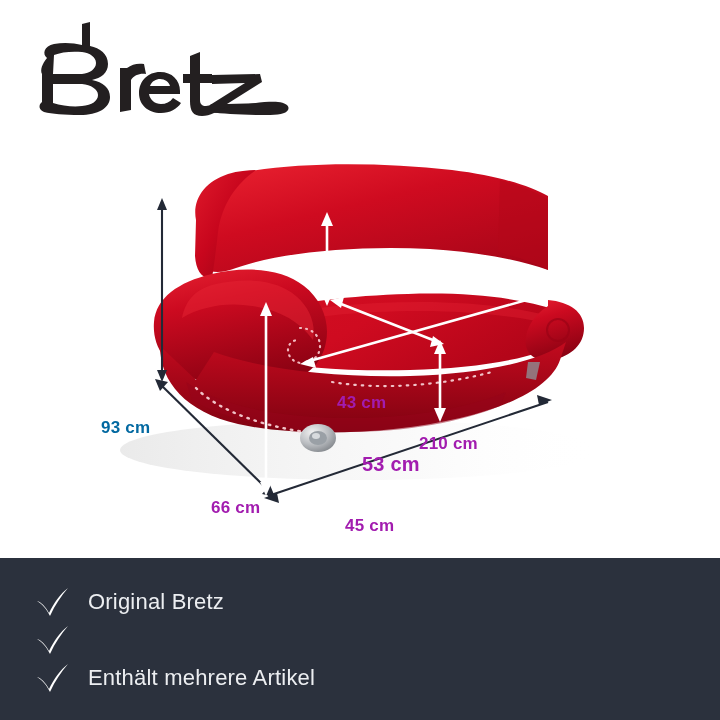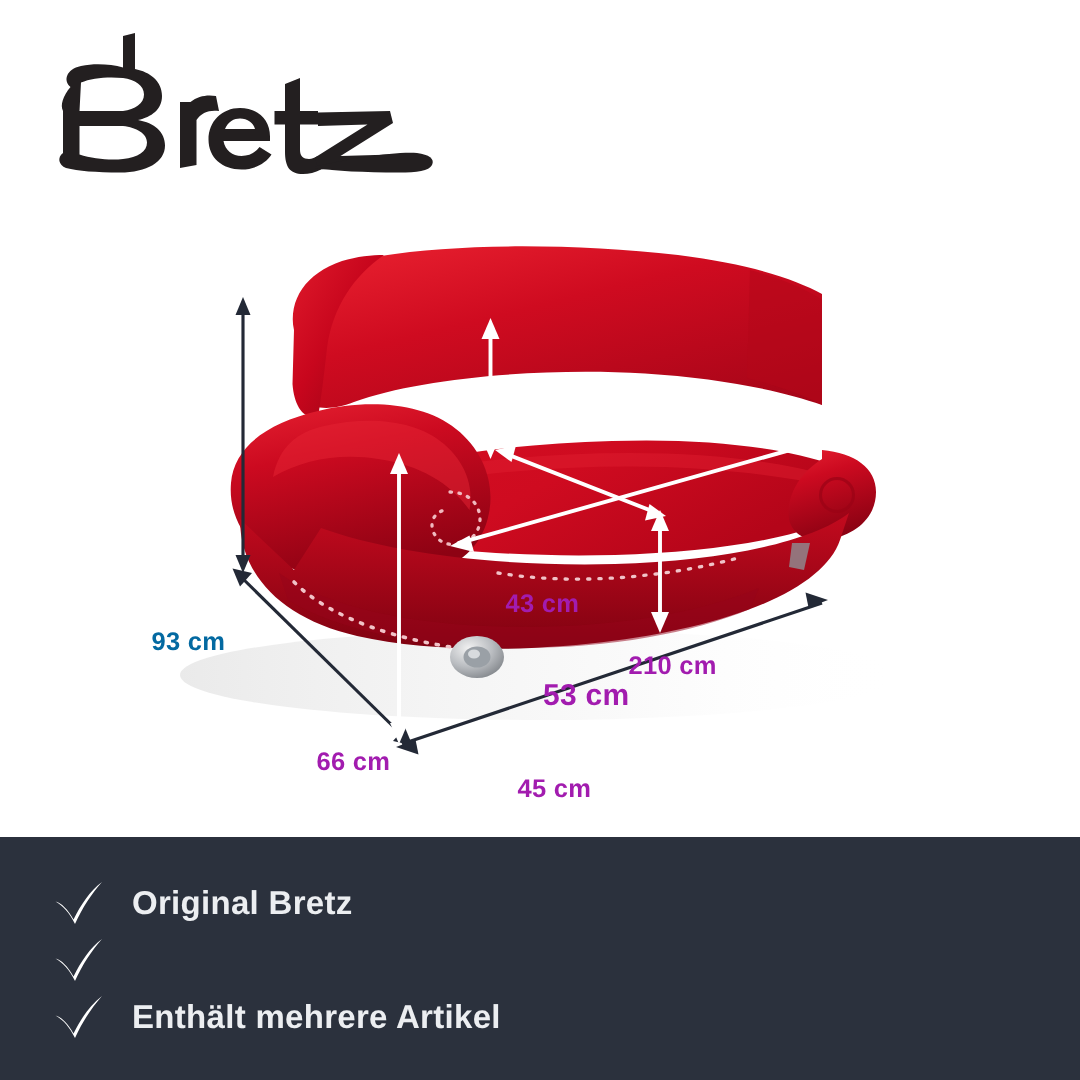--- a/index.html
+++ b/index.html
@@ -75,21 +75,21 @@
   .check-icon{
     width:34px;height:30px;
     flex:0 0 34px;
     margin-right:18px;
     display:block;
   }
   .feature-text{
     color:#eceef1;
     font-family:"Liberation Sans", sans-serif;
     font-size:22px;
-    font-weight:700;
+    font-weight:400;
     letter-spacing:.2px;
     line-height:1;
   }
 </style>
 </head>
 <body>
 
 <div id="page">
 
   <div id="brand-logo">

